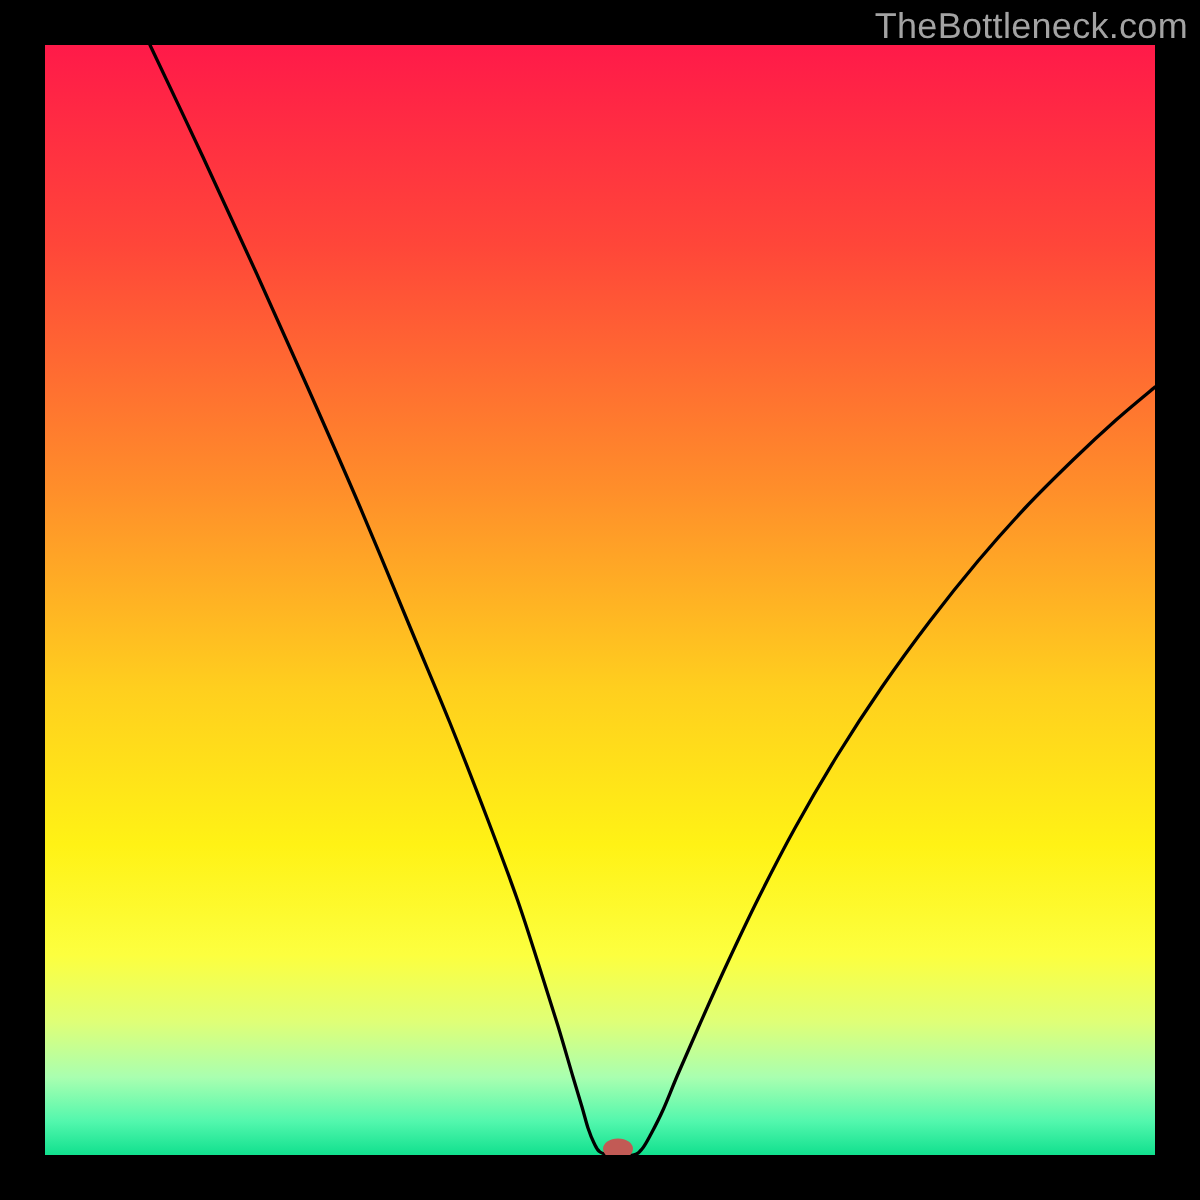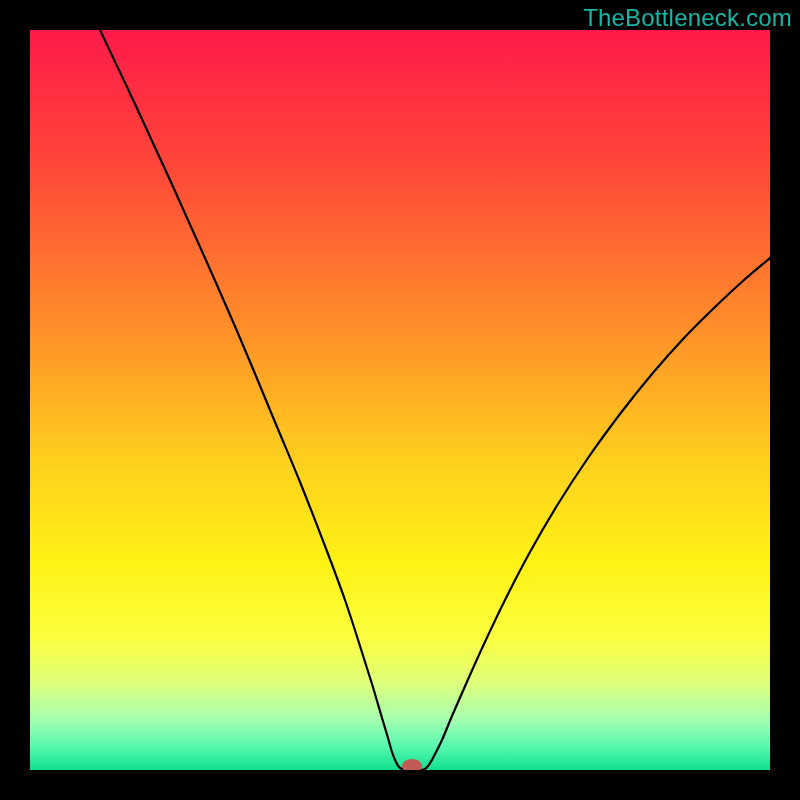--- a/index.html
+++ b/index.html
@@ -16,21 +16,21 @@
     left: 30px;
     top: 30px;
     width: 740px;
     height: 740px;
     background: #000000;
   }
   .attribution {
     position: absolute;
     top: 4px;
     right: 8px;
-    color: #14b8a6;
+    color: #a3a3a3;
     font-size: 24px;
     font-weight: 500;
     letter-spacing: 0.2px;
   }
   svg {
     display: block;
   }
 </style>
 </head>
 <body>

